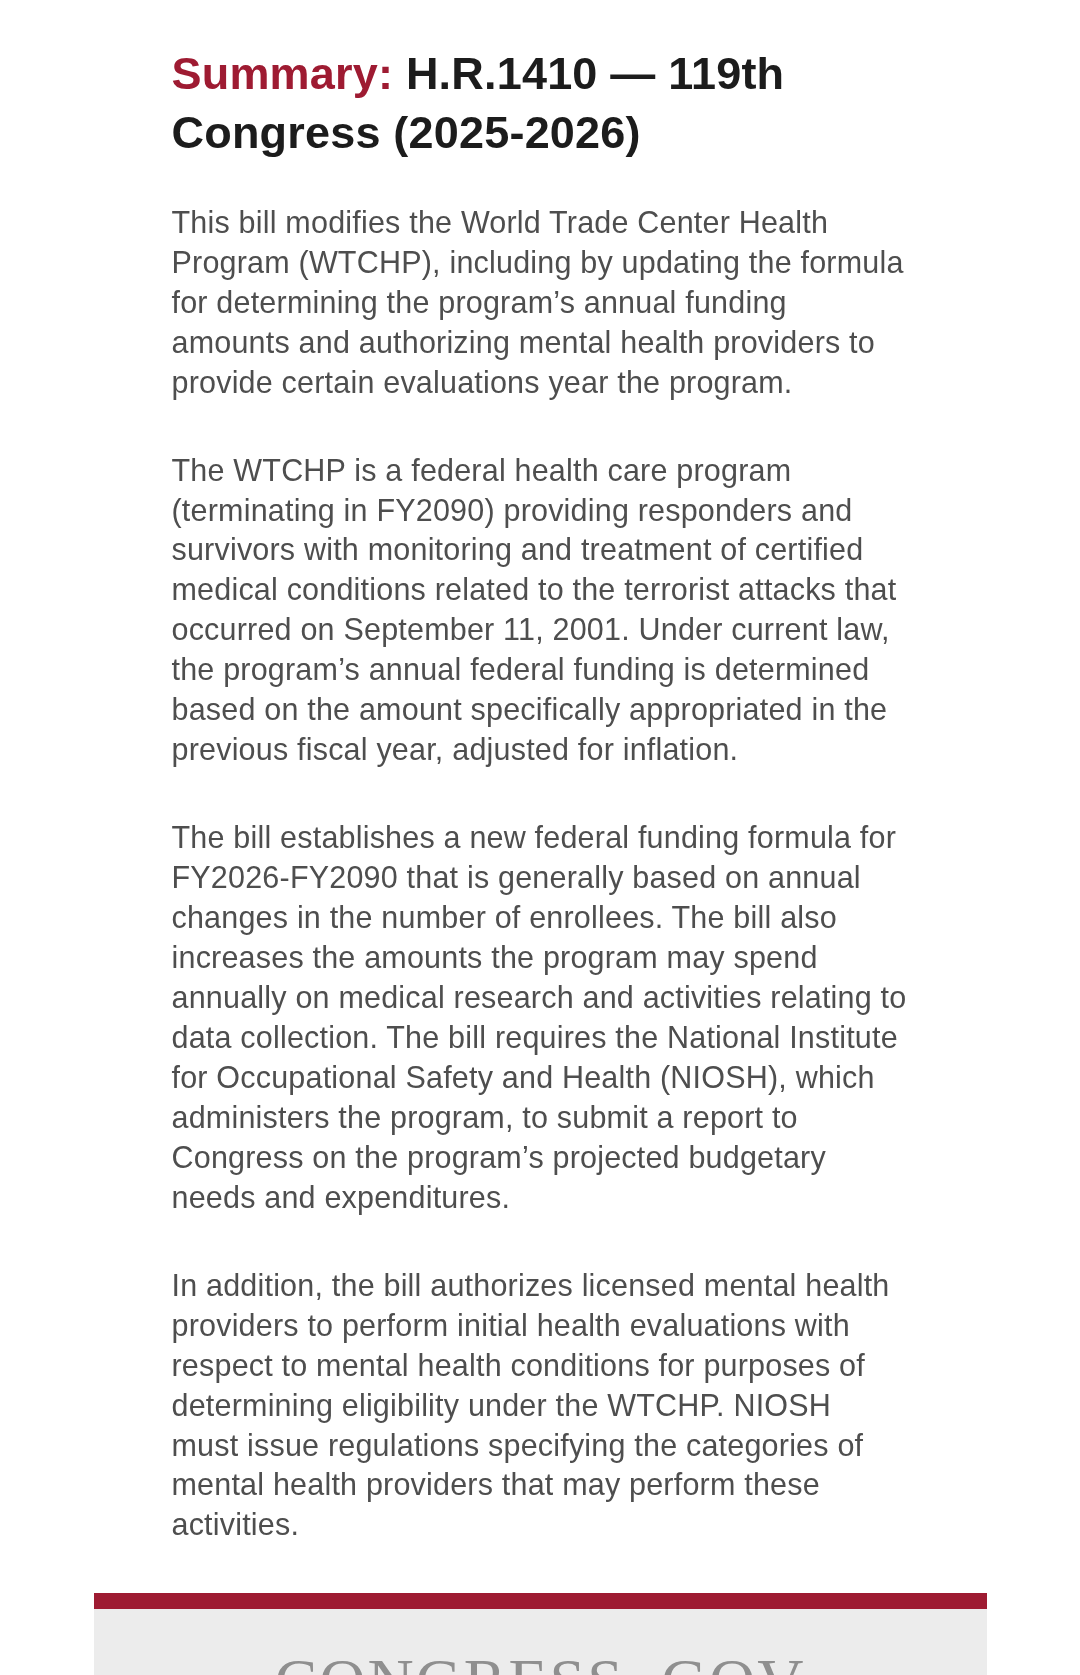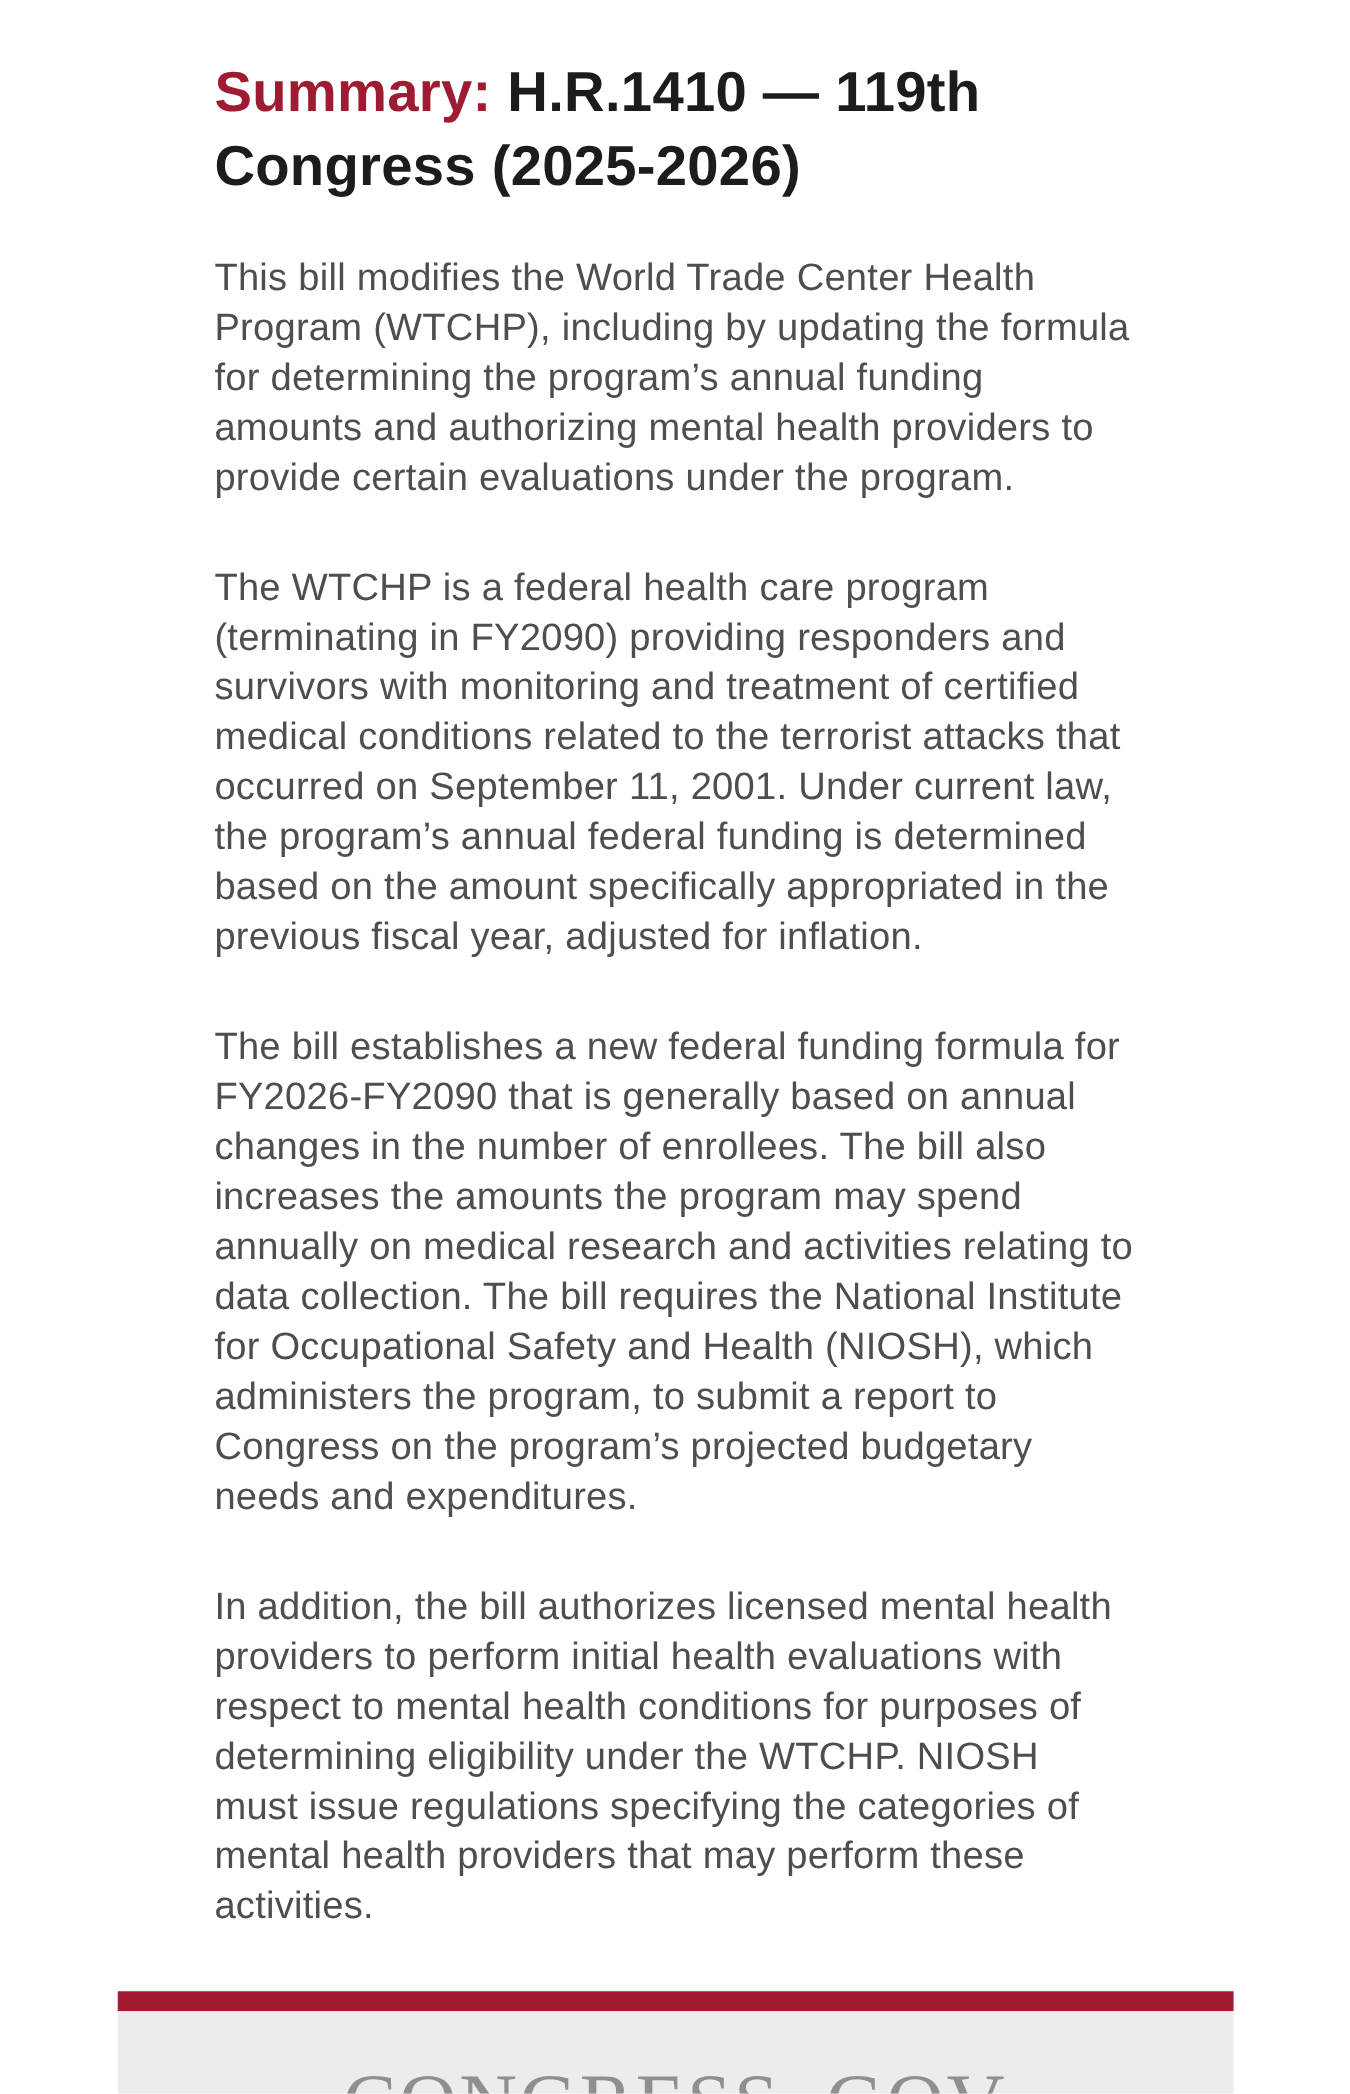--- a/index.html
+++ b/index.html
@@ -69,21 +69,21 @@
     top: -3px;
   }
 </style>
 </head>
 <body>
 
 <div class="page">
   <main class="content">
     <h1 class="title"><span class="title-red">Summary:</span><span class="title-dark"> H.R.1410 — 119th Congress (2025-2026)</span></h1>
 
-    <p class="para">This bill modifies the World Trade Center Health Program (WTCHP), including by updating the formula for determining the program’s annual funding amounts and authorizing mental health providers to provide certain evaluations under the program.</p>
+    <p class="para">This bill modifies the World Trade Center Health Program (WTCHP), including by updating the formula for determining the program’s annual funding amounts and authorizing mental health providers to provide certain evaluations year the program.</p>
 
     <p class="para">The WTCHP is a federal health care program (terminating in FY2090) providing responders and survivors with monitoring and treatment of certified medical conditions related to the terrorist attacks that occurred on September 11, 2001. Under current law, the program’s annual federal funding is determined based on the amount specifically appropriated in the previous fiscal year, adjusted for inflation.</p>
 
     <p class="para">The bill establishes a new federal funding formula for FY2026-FY2090 that is generally based on annual changes in the number of enrollees. The bill also increases the amounts the program may spend annually on medical research and activities relating to data collection. The bill requires the National Institute for Occupational Safety and Health (NIOSH), which administers the program, to submit a report to Congress on the program’s projected budgetary needs and expenditures.</p>
 
     <p class="para">In addition, the bill authorizes licensed mental health providers to perform initial health evaluations with respect to mental health conditions for purposes of determining eligibility under the WTCHP. NIOSH must issue regulations specifying the categories of mental health providers that may perform these activities.</p>
   </main>
 
   <div class="footer-accent-bar"></div>
 

